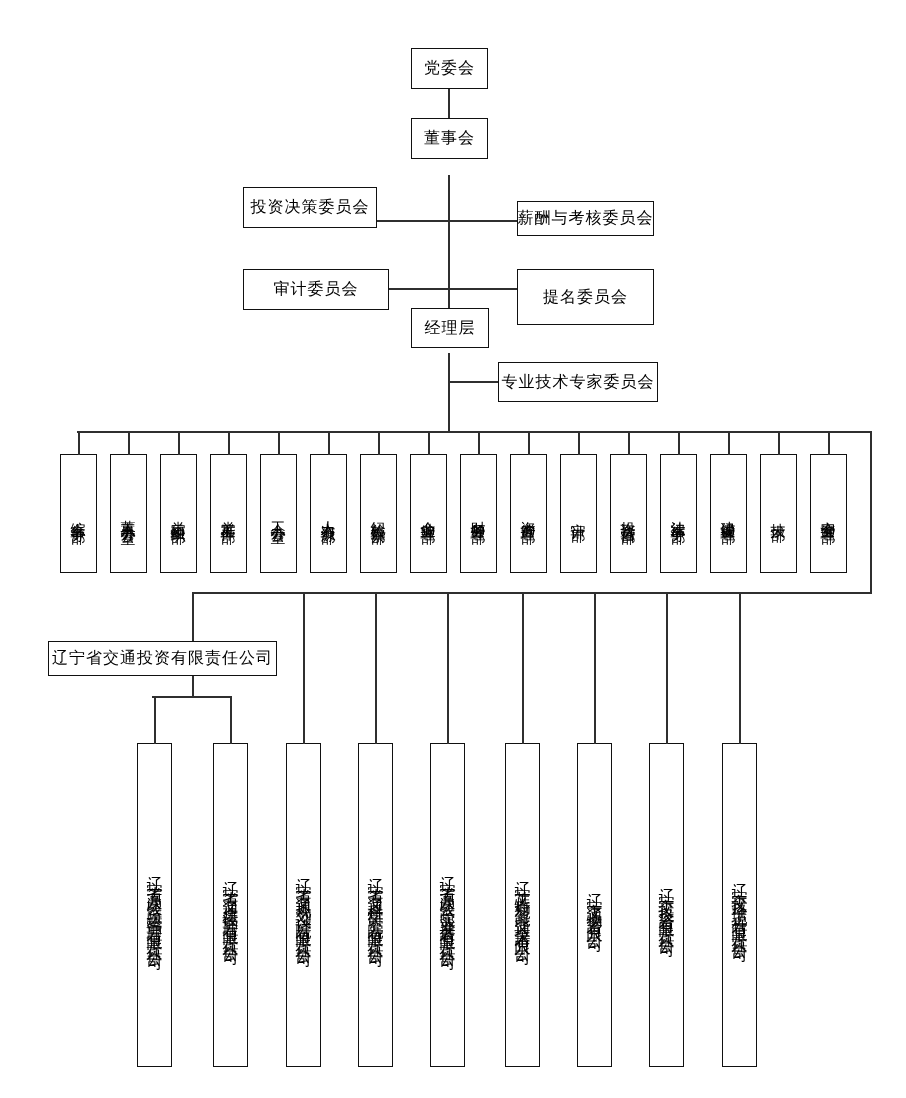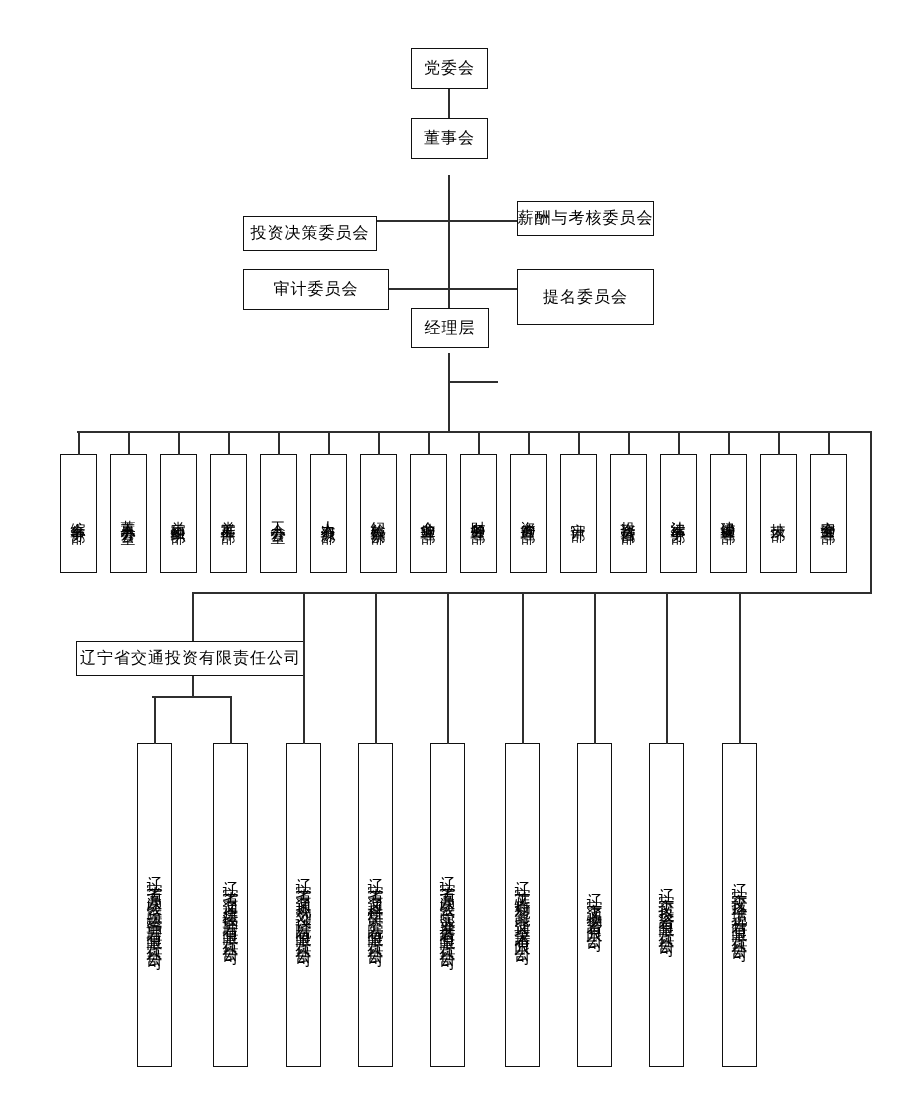--- a/index.html
+++ b/index.html
@@ -66,21 +66,20 @@
     letter-spacing:5px;line-height:1;
   }
   .sub-box::before{
     content:"";position:absolute;left:50%;margin-left:-1px;
     width:2px;background:#2f2f2f;
   }
   .drop-long::before{top:-152px;height:152px;}
   .drop-short::before{top:-48px;height:48px;}
   .holding{
     letter-spacing:1px;
-    margin-left:28px;
   }
 </style>
 </head>
 <body>
 
 <div id="canvas">
 
   <div class="vl" style="left:448px;top:89px;height:45px"></div>
   <div class="vl" style="left:448px;top:175px;height:140px"></div>
   <div class="hl" style="left:377px;top:220px;width:140px"></div>
@@ -95,37 +94,40 @@
   <div class="hl" style="left:152px;top:696px;width:80px"></div>
 
   <div class="hbox" style="left:411px;top:48px;width:77px;height:41px">
     <span>党委会</span>
   </div>
 
   <div class="hbox" style="left:411px;top:118px;width:77px;height:41px">
     <span>董事会</span>
   </div>
 
-  <div class="hbox" style="left:243px;top:216px;width:134px;height:35px">
+  <div class="hbox" style="left:243px;top:187px;width:134px;height:41px">
     <span>投资决策委员会</span>
   </div>
   <div class="hbox" style="left:517px;top:201px;width:137px;height:35px">
     <span>薪酬与考核委员会</span>
   </div>
   <div class="hbox" style="left:243px;top:269px;width:146px;height:41px">
     <span>审计委员会</span>
   </div>
   <div class="hbox" style="left:517px;top:269px;width:137px;height:56px">
     <span>提名委员会</span>
   </div>
 
   <div class="hbox" style="left:411px;top:308px;width:78px;height:40px">
     <span>经理层</span>
   </div>
 
+  <div class="hbox" style="left:498px;top:362px;width:160px;height:40px">
+    <span>专业技术专家委员会</span>
+  </div>
 
   <div class="dept-row">
     <div class="dept-box">
         <span>综合事务部</span>
       </div>
     <div class="dept-box">
         <span>董事会办公室</span>
       </div>
     <div class="dept-box">
         <span>党委组织部</span>

